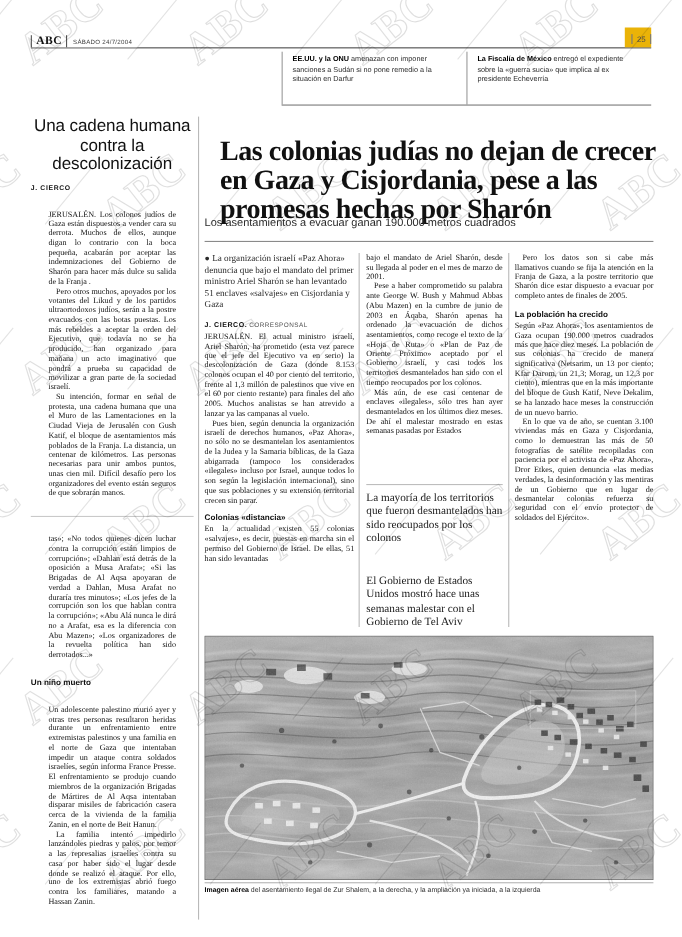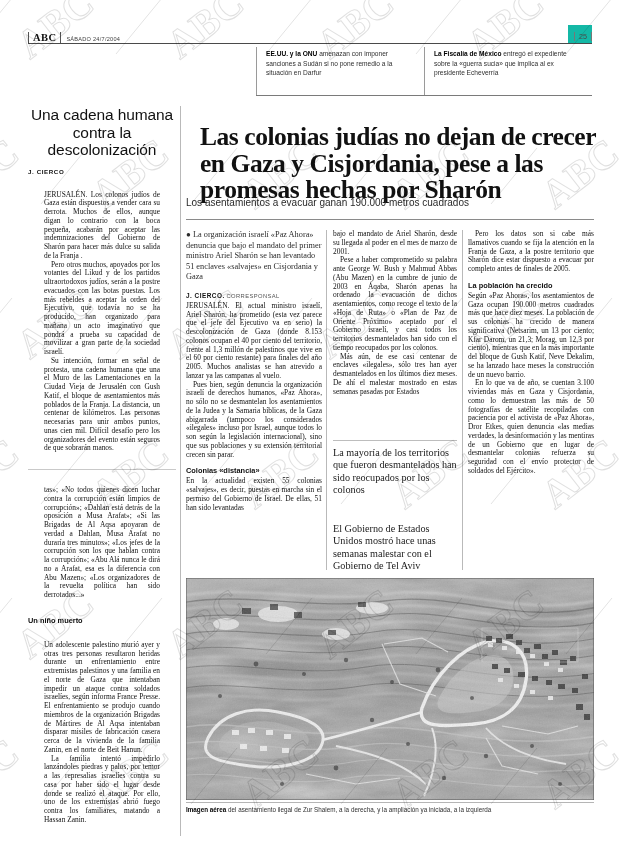--- a/index.html
+++ b/index.html
@@ -20,21 +20,21 @@
   
   .masthead{position:absolute;left:28px;top:30px;width:564px;height:14px;}
   .mast-rule{position:absolute;left:0;right:0;bottom:0;border-bottom:1px solid #4a4a4a;}
   .mast-left{position:absolute;left:0;bottom:1px;display:flex;align-items:baseline;gap:5px;
              background:#fff;padding-right:5px;}
   .mast-logo{font-family:"Liberation Serif",serif;font-weight:bold;font-size:10.5px;
              letter-spacing:.4px;border-left:1px solid #555;border-right:1px solid #555;
              padding:0 4px;line-height:11px;}
   .mast-date{font-family:"Liberation Sans",sans-serif;font-size:5.6px;letter-spacing:.25px;
              color:#3d3d3d;white-space:nowrap;}
-  .mast-right{position:absolute;right:0;bottom:1px;background:#14b8a6;padding-left:6px;}
+  .mast-right{position:absolute;right:0;bottom:1px;background:#eab308;padding-left:6px;}
   .pagenum{font-family:"Liberation Sans",sans-serif;font-size:7.2px;color:#4a4a4a;
            border-left:1px solid #777;border-right:1px solid #777;padding:0 4px;}
 
   
   .teasers{position:absolute;left:256px;top:47px;width:336px;height:48px;display:flex;}
   .teaser{font-family:"Liberation Sans",sans-serif;font-size:6.6px;line-height:9.6px;
           color:#2f2f2f;padding:2px 9px 0 9px;border-left:1px solid #9a9a9a;flex:1;}
   .teaser b{font-weight:bold;color:#000;}
   .teaser-rule{position:absolute;left:256px;top:95px;width:336px;border-bottom:1px solid #7a7a7a;}
 

